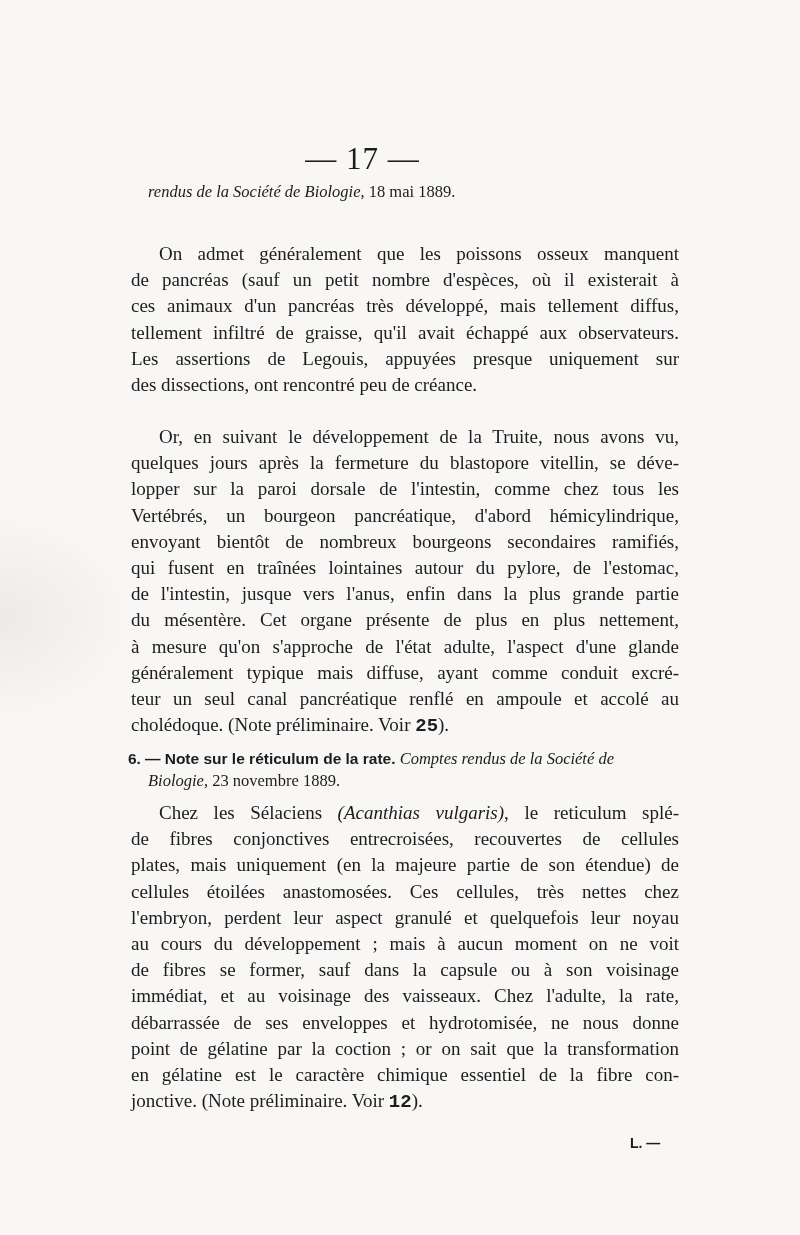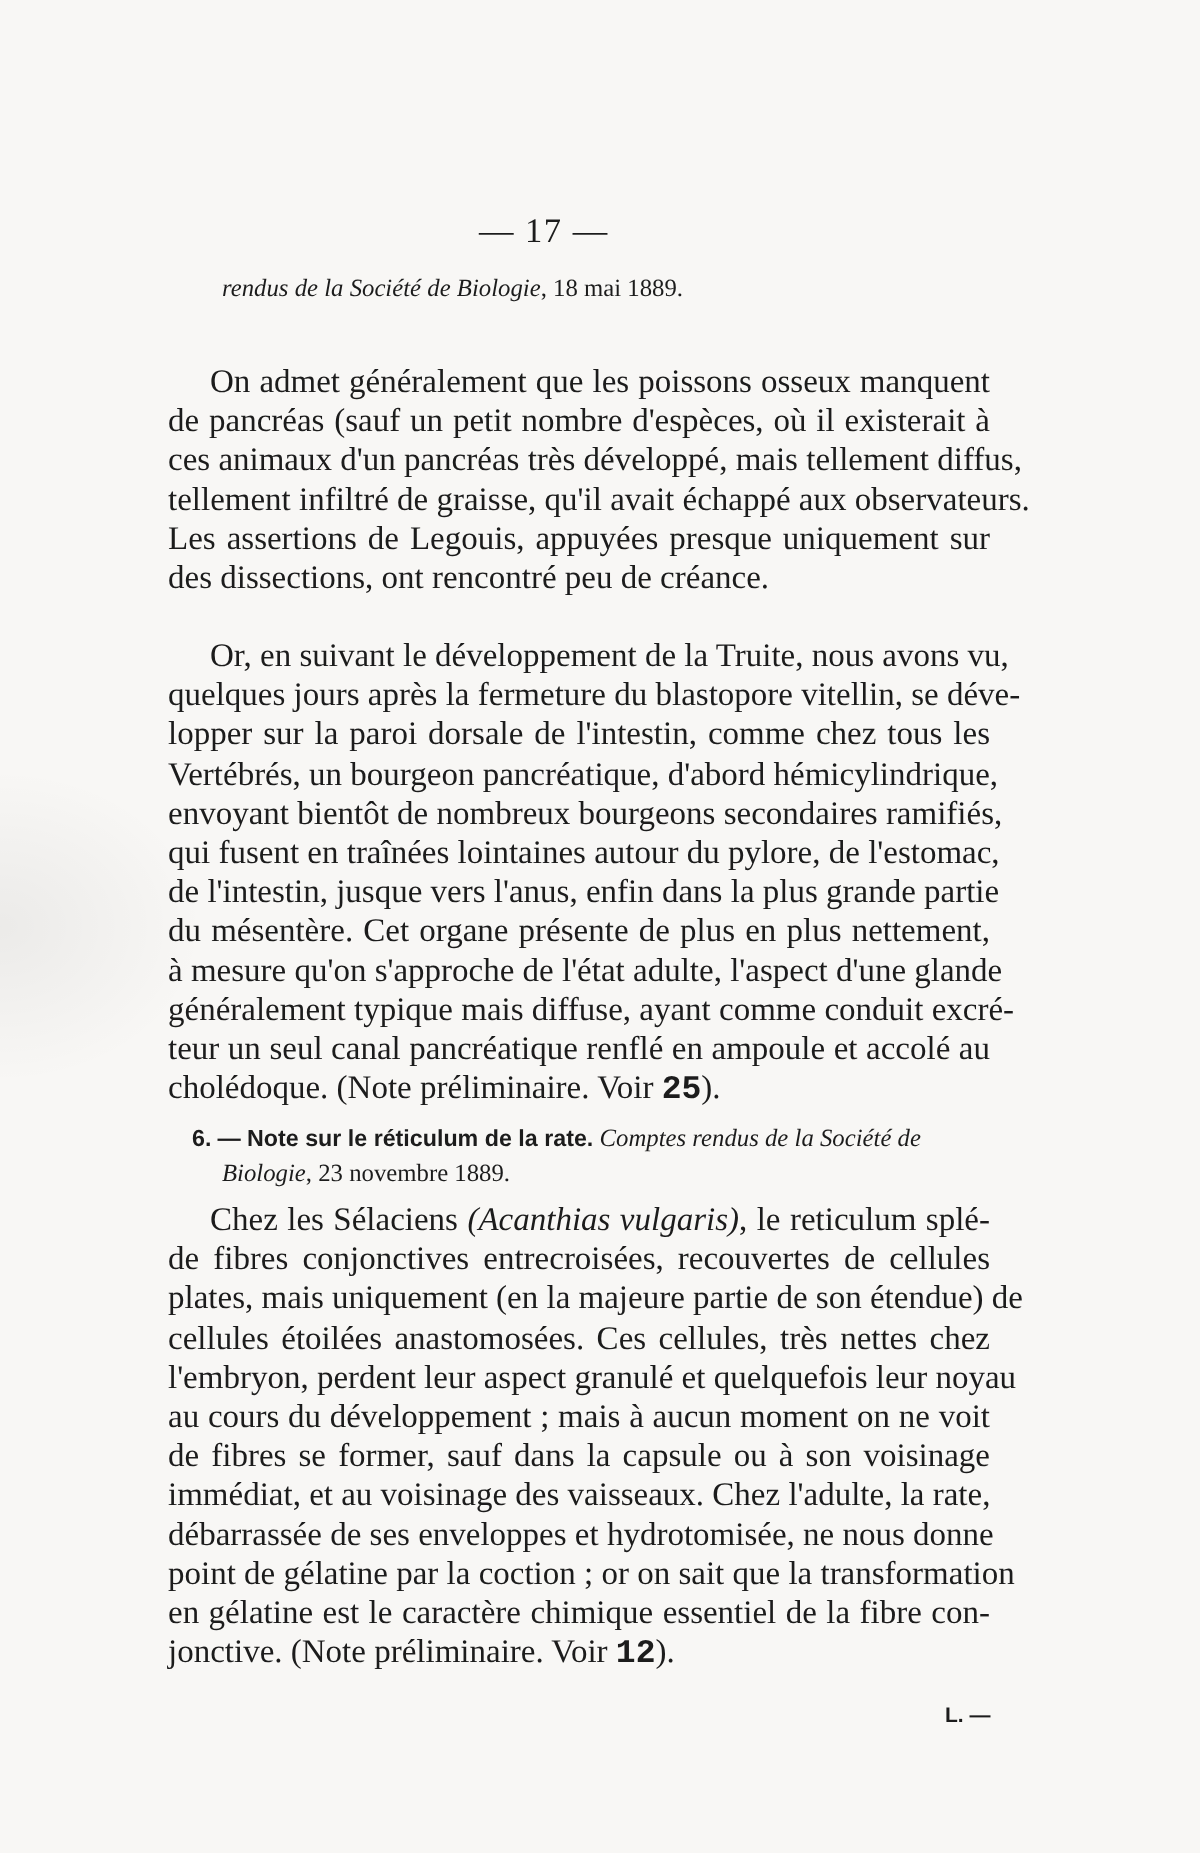--- a/index.html
+++ b/index.html
@@ -22,21 +22,21 @@
       background:
         radial-gradient(ellipse at 0% 50%, rgba(0,0,0,0.05), rgba(0,0,0,0) 12%),
         #f8f7f5;
     }
     .page-number {
       position: absolute;
       top: 141px;
       left: 0;
       width: 725px;
       text-align: center;
-      font-size: 23px;
+      font-size: 31px;
       letter-spacing: 1px;
     }
     .entry-heading {
       position: absolute;
       left: 128px;
       width: 548px;
       font-size: 16.5px;
       line-height: 22px;
     }
     .entry-heading .line {
@@ -50,23 +50,23 @@
     .entry-heading .title {
       font-family: "Liberation Sans", "DejaVu Sans", sans-serif;
       font-weight: bold;
       font-size: 15.5px;
     }
     .entry-heading .ital {
       font-style: italic;
     }
     .body-para {
       position: absolute;
-      left: 112px;
+      left: 131px;
       width: 548px;
-      font-size: 22px;
+      font-size: 19px;
       line-height: 26.2px;
     }
     .body-para .ln {
       display: block;
       white-space: nowrap;
       text-align: justify;
       text-align-last: justify;
       height: 26.2px;
       transform-origin: left center;
     }

